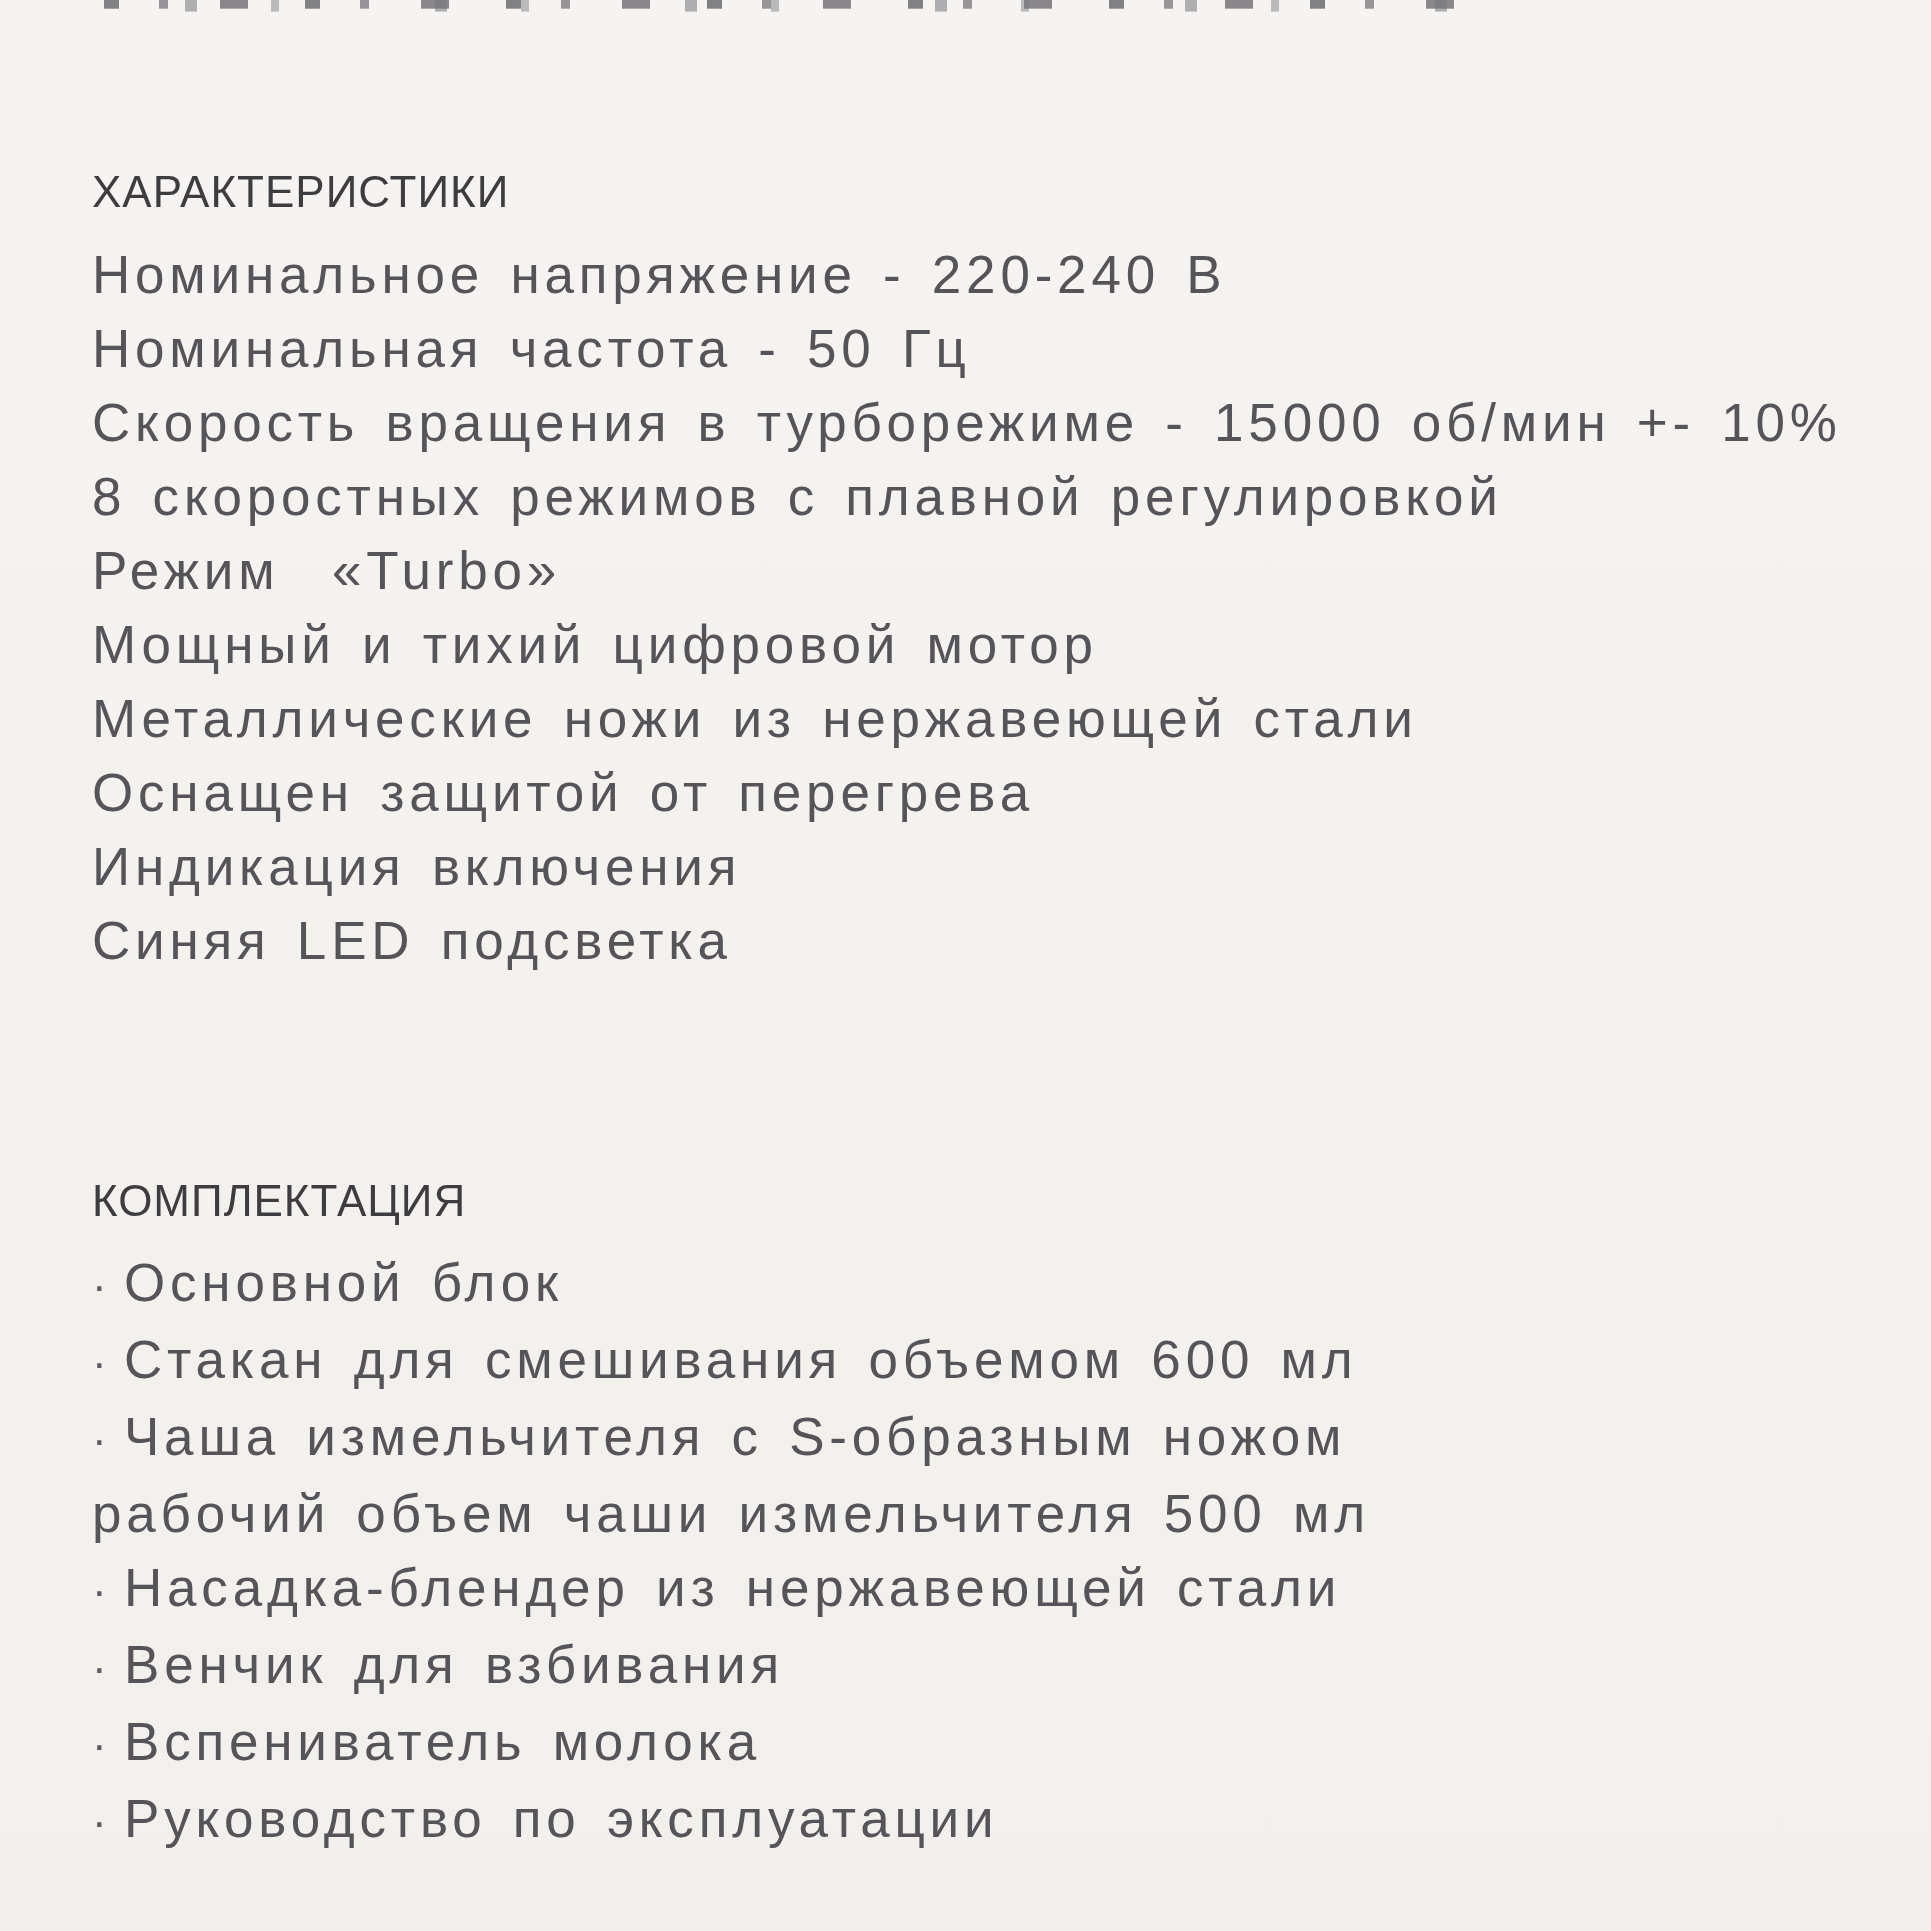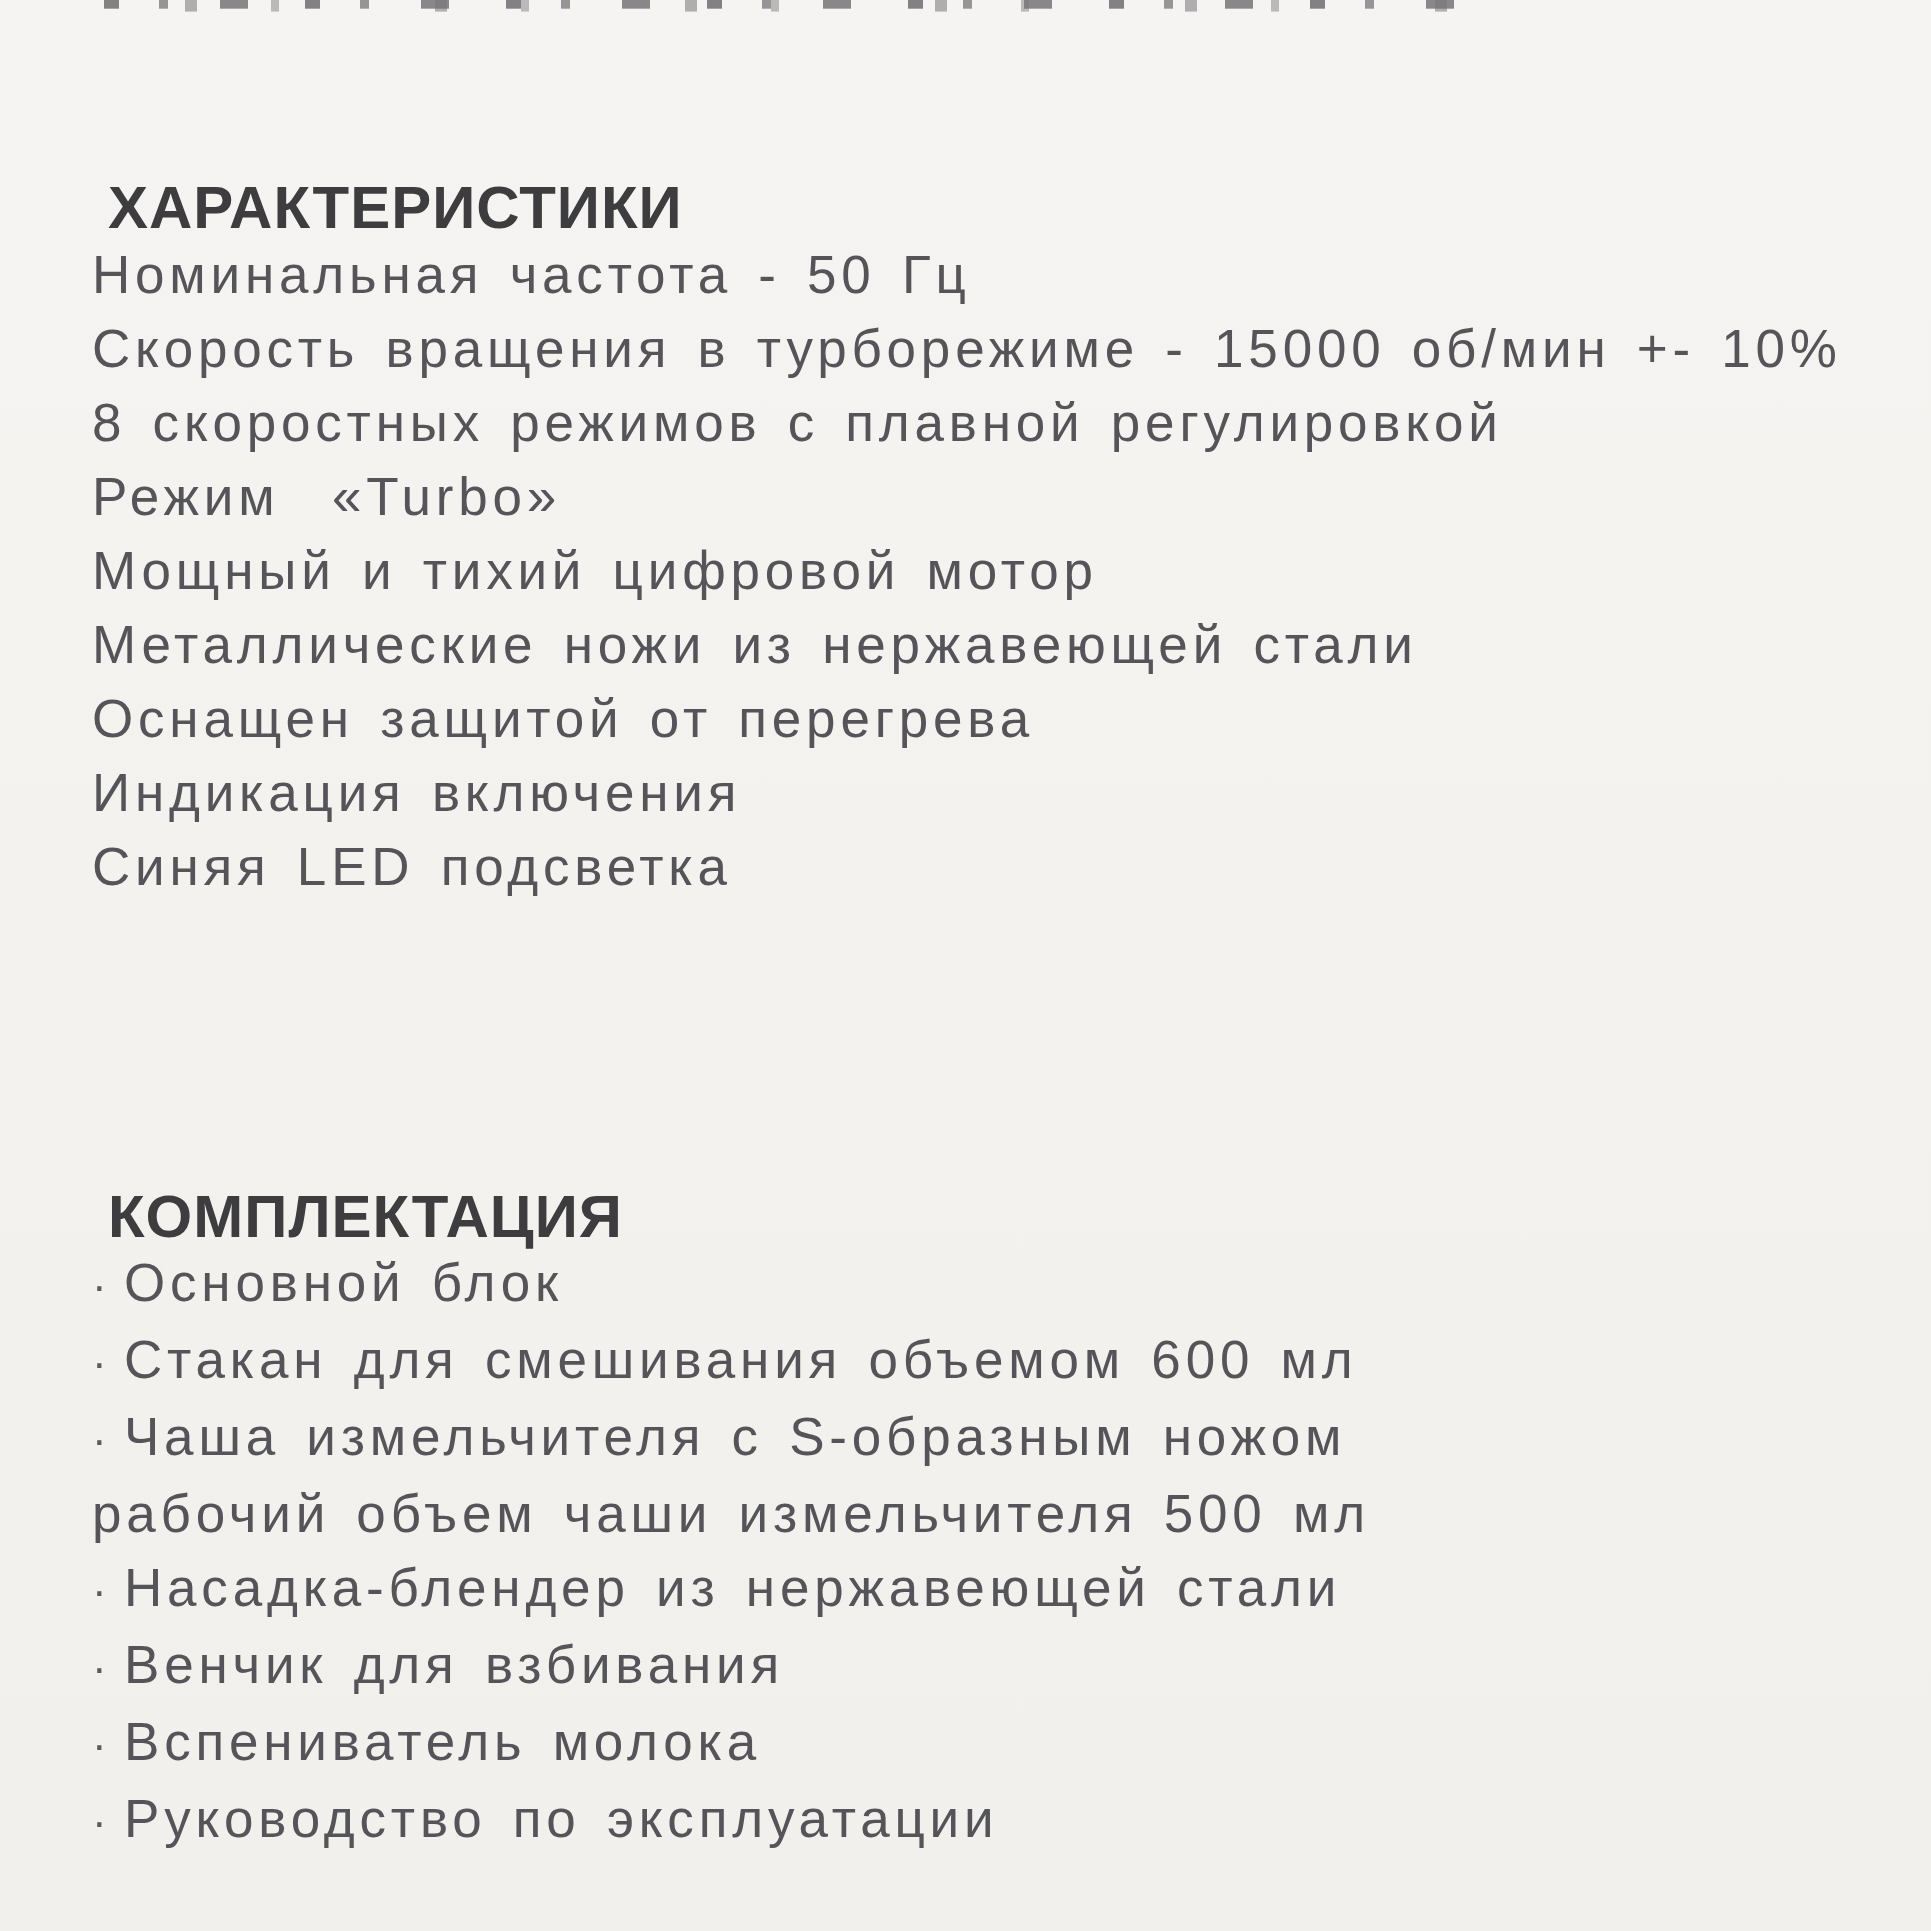--- a/index.html
+++ b/index.html
@@ -39,23 +39,23 @@
         rgba(90,89,94,0.6) 81px 93px,
         transparent 93px 167px,
         rgba(90,89,94,0.5) 167px 175px,
         transparent 175px 250px);
     background-size: 100% 8.7px, 100% 11.6px;
     background-repeat: no-repeat;
   }
   .section-heading {
     position: absolute;
     left: 92px;
-    margin: 16px;
-    font-size: 60px;
-    font-weight: 700;
+    margin: 0;
+    font-size: 44px;
+    font-weight: 400;
     line-height: 68px;
     letter-spacing: 1px;
     color: #3d3c3e;
     white-space: pre;
   }
   #heading-characteristics { top: 158px; }
   #heading-package { top: 1167px; }
 
   .char-list {
     position: absolute;
@@ -103,20 +103,21 @@
 </head>
 <body>
 
 <div class="page">
 
   <div class="top-clip"></div>
 
   <h1 class="section-heading" id="heading-characteristics">ХАРАКТЕРИСТИКИ</h1>
 
   <div class="char-list">
+    <div class="char-line">Номинальное напряжение - 220-240 В</div>
     <div class="char-line">Номинальная частота - 50 Гц</div>
     <div class="char-line">Скорость вращения в турборежиме - 15000 об/мин +- 10%</div>
     <div class="char-line">8 скоростных режимов с плавной регулировкой</div>
     <div class="char-line">Режим  «Turbo»</div>
     <div class="char-line">Мощный и тихий цифровой мотор</div>
     <div class="char-line">Металлические ножи из нержавеющей стали</div>
     <div class="char-line">Оснащен защитой от перегрева</div>
     <div class="char-line">Индикация включения</div>
     <div class="char-line">Синяя LED подсветка</div>
   </div>

